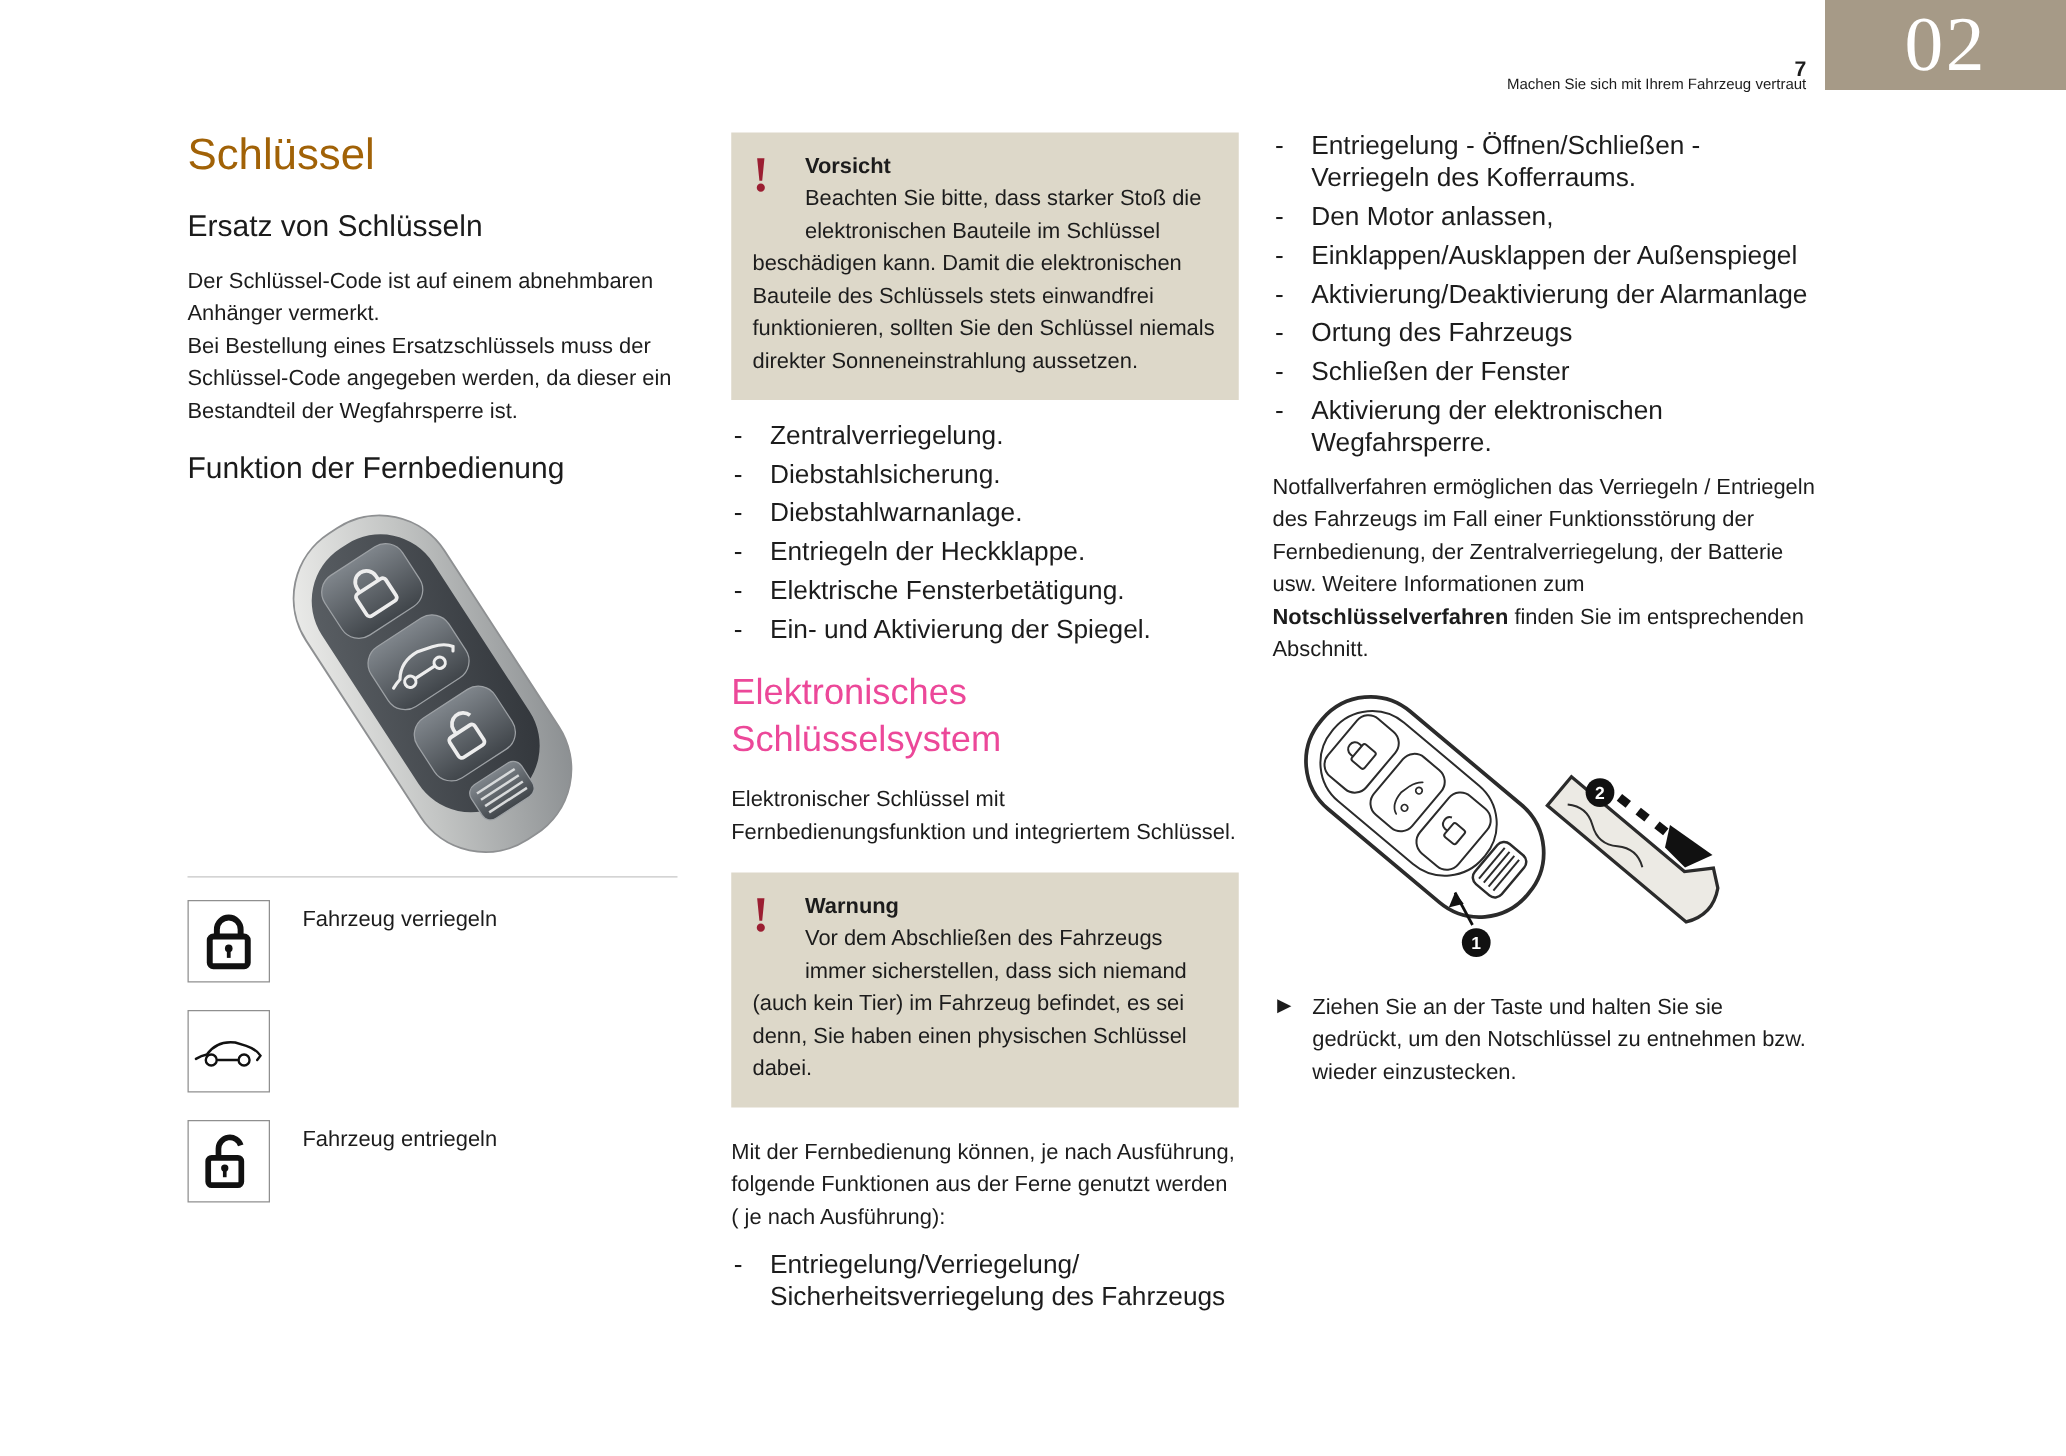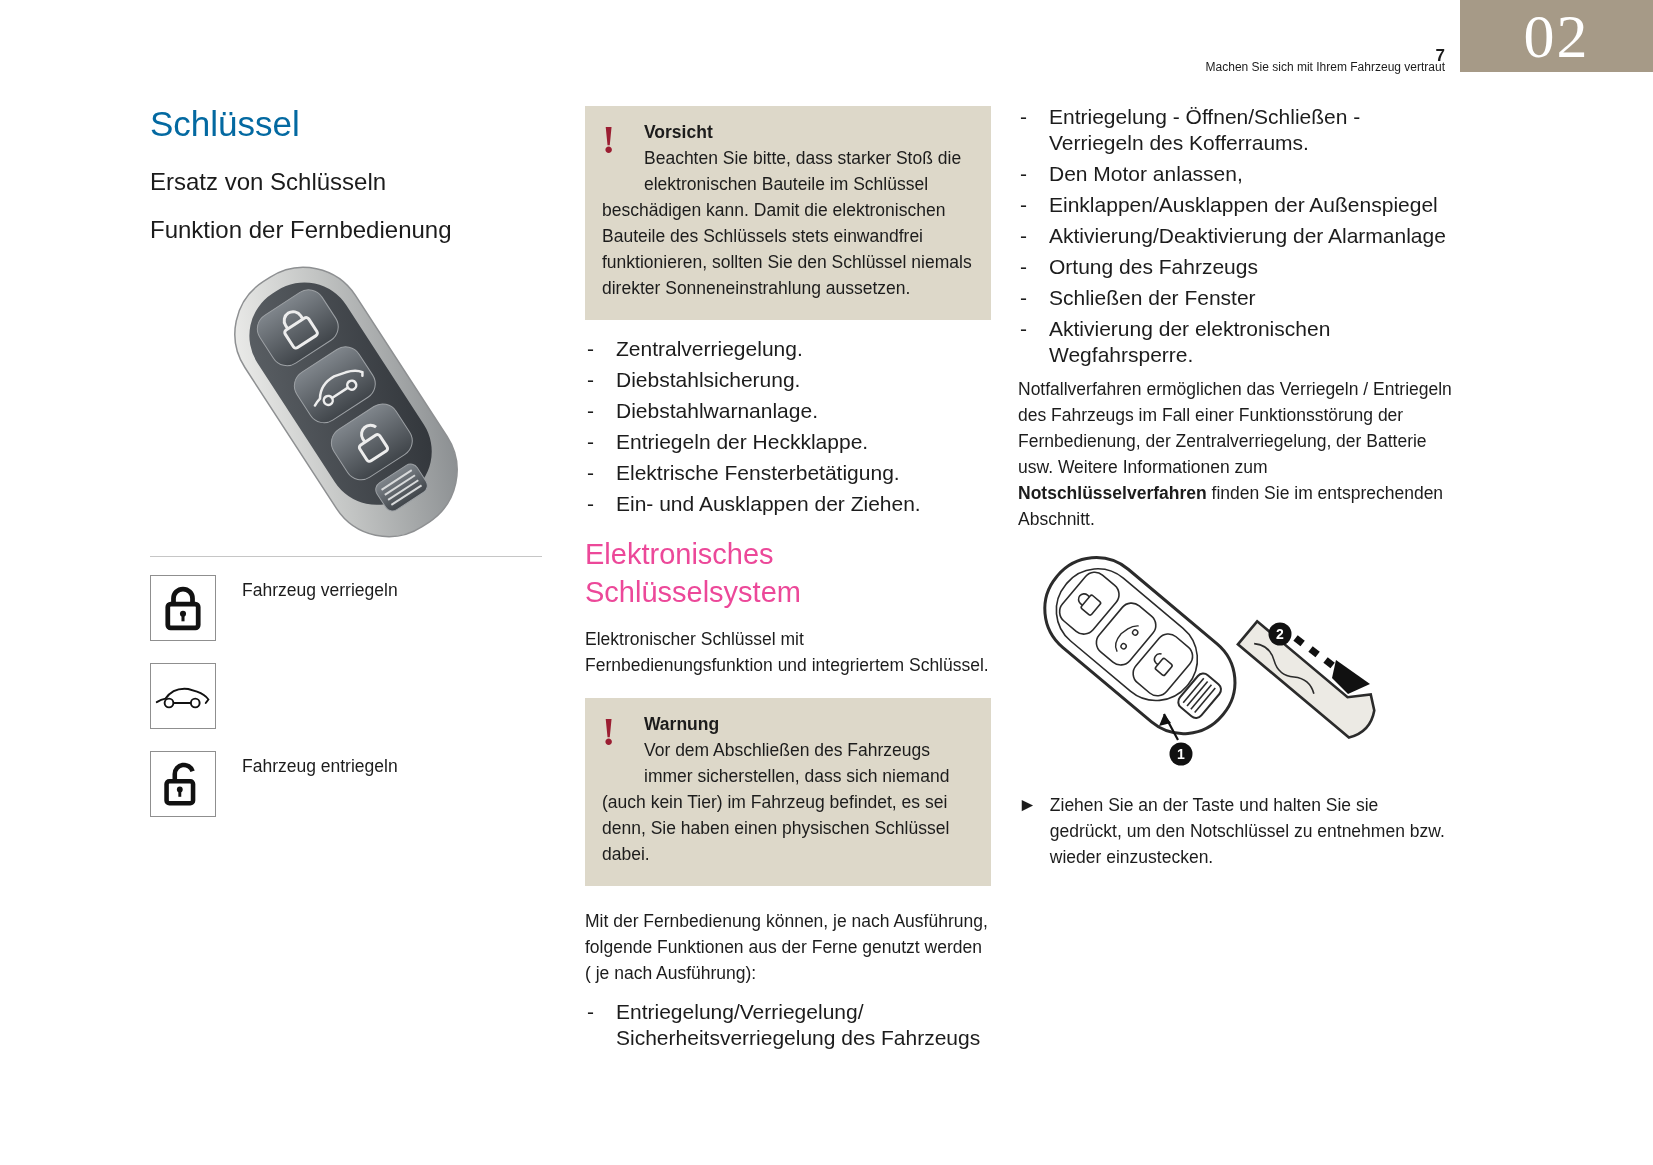--- a/index.html
+++ b/index.html
@@ -13,21 +13,21 @@
     font-family:"Liberation Serif", serif; font-size:62px; font-weight:400; letter-spacing:2px; }
   .page-number { position:absolute; top:46px; right:208px; font-size:17px; font-weight:700; }
   .page-header { position:absolute; top:60px; right:208px; font-size:12px; }
 
   
   .col { position:absolute; top:0; }
   .col1 { left:150px; width:392px; }
   .col2 { left:585px; width:406px; }
   .col3 { left:1018px; width:436px; }
 
-  .title-xl { margin-top:104px; font-size:35px; font-weight:400; color:#0369a1; }
+  .title-xl { margin-top:104px; font-size:35px; font-weight:400; color:#a16207; }
   .h-small { font-size:24px; font-weight:400; color:#1b1b1b; }
   .h-large { font-size:29px; line-height:38px; font-weight:400; color:#ec4899; }
   .body-text { font-size:17.5px; line-height:26px; color:#1c1c1c; }
 
   .col1 .h-small.first { margin-top:24px; }
   .col1 .body-text.intro { margin-top:15px; }
   .col1 .h-small.second { margin-top:20px; }
   .key-photo { margin-top:8px; width:100%; height:300px; }
   .divider { border-top:1px solid #c6c6c6; margin-top:4px; }
 
@@ -69,20 +69,24 @@
 
   <div class="chapter-badge">
     <span>02</span>
   </div>
   <div class="page-number">7</div>
   <div class="page-header">Machen Sie sich mit Ihrem Fahrzeug vertraut</div>
 
   <div class="col col1">
     <h1 class="title-xl">Schlüssel</h1>
     <h2 class="h-small first">Ersatz von Schlüsseln</h2>
+    <div class="body-text intro">
+      <div>Der Schlüssel-Code ist auf einem abnehmbaren Anhänger vermerkt.</div>
+      <div>Bei Bestellung eines Ersatzschlüssels muss der Schlüssel-Code angegeben werden, da dieser ein Bestandteil der Wegfahrsperre ist.</div>
+    </div>
     <h2 class="h-small second">Funktion der Fernbedienung</h2>
 
     <div class="key-photo">
       <svg width="392" height="300" viewBox="0 0 392 300">
         <defs>
           <linearGradient id="kfBody" x1="0" y1="0" x2="1" y2="1">
             <stop offset="0" stop-color="#f2f2f0"></stop>
             <stop offset="0.45" stop-color="#c3c5c4"></stop>
             <stop offset="1" stop-color="#83878a"></stop>
           </linearGradient>
@@ -175,21 +179,21 @@
       <div class="note-title">Vorsicht</div>
       <div class="note-body">Beachten Sie bitte, dass starker Stoß die elektronischen Bauteile im Schlüssel beschädigen kann. Damit die elektronischen Bauteile des Schlüssels stets einwandfrei funktionieren, sollten Sie den Schlüssel niemals direkter Sonneneinstrahlung aussetzen.</div>
     </div>
 
     <ul class="dash-list fn">
       <li>Zentralverriegelung.</li>
       <li>Diebstahlsicherung.</li>
       <li>Diebstahlwarnanlage.</li>
       <li>Entriegeln der Heckklappe.</li>
       <li>Elektrische Fensterbetätigung.</li>
-      <li>Ein- und Ausklappen der Ziehen.</li>
+      <li>Ein- und Aktivierung der Spiegel.</li>
     </ul>
 
     <h2 class="h-large">Elektronisches Schlüsselsystem</h2>
     <p class="body-text eks">Elektronischer Schlüssel mit Fernbedienungsfunktion und integriertem Schlüssel.</p>
 
     <div class="note-box warning">
       <div class="bang">!</div>
       <div class="note-title">Warnung</div>
       <div class="note-body">Vor dem Abschließen des Fahrzeugs immer sicherstellen, dass sich niemand (auch kein Tier) im Fahrzeug befindet, es sei denn, Sie haben einen physischen Schlüssel dabei.</div>
     </div>

